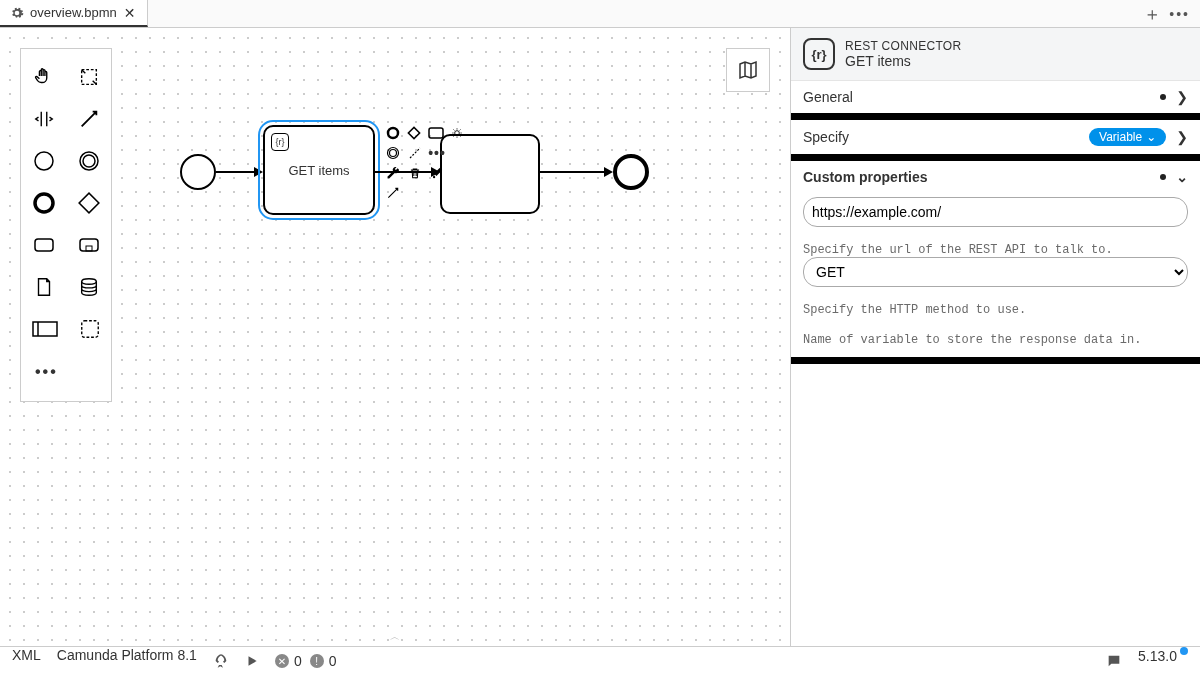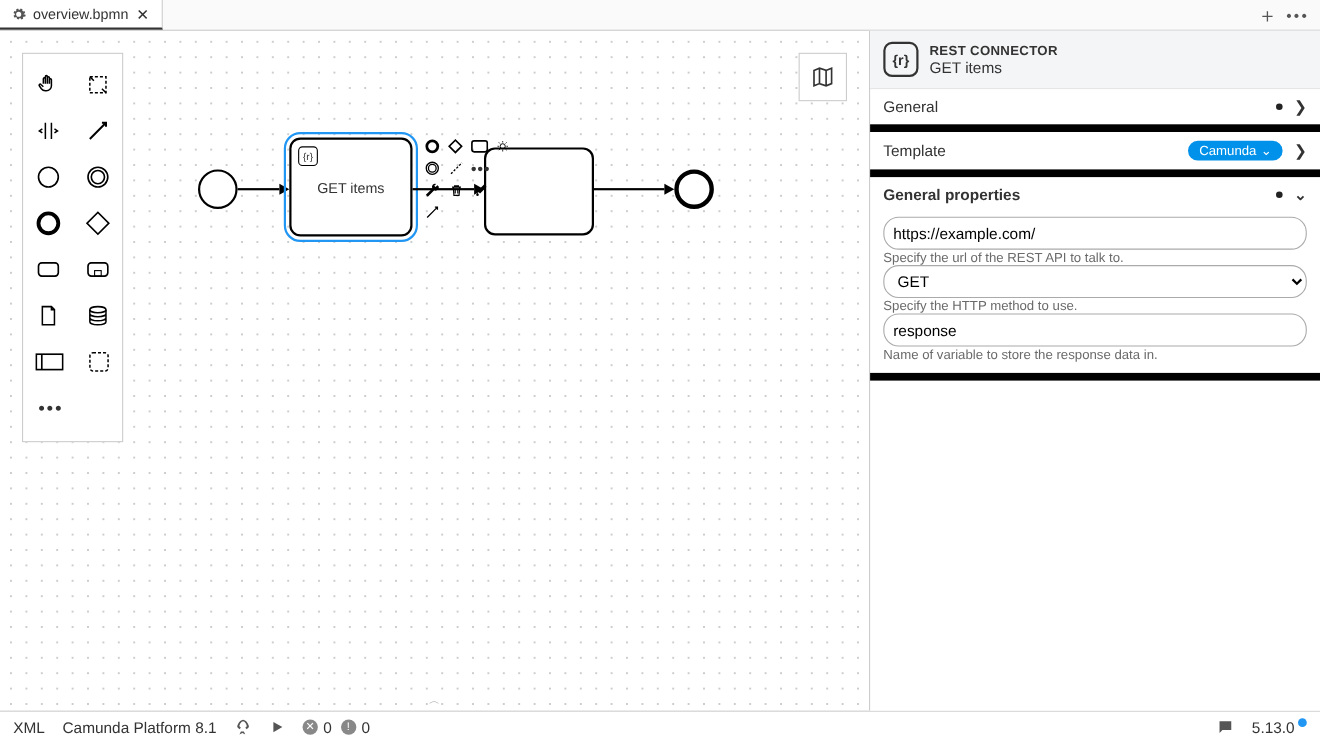--- a/index.html
+++ b/index.html
@@ -45,39 +45,39 @@
 .ctxpad .crow { display:flex; gap:6px; margin-bottom:4px; }
 .ctxpad .ci { width:16px; height:16px; display:flex; align-items:center; justify-content:center; font-size:14px; }
 
 
 .drag-handle { position:absolute; bottom:2px; left:50%; transform:translateX(-50%); color:#aaa; font-size:10px; }
 
 
 .panel { width: 410px; border-left:1px solid #ccc; display:flex; flex-direction:column; background:#fff; }
 .panel-header { display:flex; align-items:center; gap:10px; padding:10px 12px; background:#f4f5f6; border-bottom:1px solid #e5e5e5; }
 .panel-header .icon { width:32px; height:32px; border:2px solid #333; border-radius:8px; display:flex; align-items:center; justify-content:center; font-size:13px; font-weight:bold; }
-.panel-header .ttl { font-size:12px; font-weight:bold; letter-spacing:0.3px; color:#333; }
+.panel-header .ttl { font-size:12px; font-weight:normal; letter-spacing:0.3px; color:#333; }
 .panel-header .sub { font-size:14px; color:#333; }
 
 .section { border-bottom:7px solid #000000; }
 .sec-head { display:flex; align-items:center; padding:8px 12px; font-size:14px; cursor:pointer; }
 .sec-head.bold { font-weight:bold; }
 .sec-head .dot { width:6px; height:6px; background:#222; border-radius:50%; margin-left:auto; margin-right:10px; }
 .sec-head .chev { font-size:14px; color:#333; }
 
 .badge-applied { background:#0091ea; color:#fff; border-radius:11px; padding:2px 10px; font-size:12px; display:flex; align-items:center; gap:4px; margin-left:auto; margin-right:10px; }
 
 .sec-body { padding: 4px 12px 10px; }
 .field-label { font-size:13px; margin:6px 0 4px; color:#333; }
 .field-input, .field-select { width:100%; height:30px; border:1px solid #aaa; border-radius:14px; padding:0 8px; font-size:14px; background:#fff; }
 .field-select { appearance:auto; }
-.field-help { font-size:12px; color:#6a6a6a; margin-top:0; }
-
-
-.statusbar { height:29px; border-top:1px solid #ccc; display:flex; align-items:center; padding:0 12px; gap:16px; font-size:14px; color:#333; }
+.field-help { font-size:12px; color:#6a6a6a; margin-top:16px;font-family:Liberation Mono, monospace; }
+
+
+.statusbar { height:29px; border-top:1px solid #ccc; display:flex; padding:0 12px; gap:16px; font-size:14px; color:#333; }
 .statusbar .sep { flex:1; }
 .statusbar .warn-icon, .statusbar .rocket-icon, .statusbar .play-icon { display:flex; align-items:center; }
 .err-circle { width:14px; height:14px; border-radius:50%; background:#888; color:#fff; font-size:10px; display:inline-flex; align-items:center; justify-content:center; margin-right:3px;}
 .ver-dot { width:8px; height:8px; background:#2196f3; border-radius:50%; display:inline-block; margin-left:3px; vertical-align:super;}
 </style>
 </head>
 <body>
 
 <div class="tabbar">
   <div class="tab">
@@ -275,46 +275,45 @@
     <div class="section">
       <div class="sec-head">
         <span>General</span>
         <span class="dot"></span>
         <span class="chev">❯</span>
       </div>
     </div>
 
     <div class="section">
       <div class="sec-head">
-        <span>Template</span>
+        <span>Specify</span>
         <span class="badge-applied">
-          <span>Camunda</span>
+          <span>Variable</span>
           <span>⌄</span>
         </span>
         <span class="chev">❯</span>
       </div>
     </div>
 
     <div class="section">
       <div class="sec-head bold">
-        <span>General properties</span>
+        <span>Custom properties</span>
         <span class="dot"></span>
         <span class="chev">⌄</span>
       </div>
       <div class="sec-body">
 
         <input class="field-input" value="https://example.com/" style="">
         <div class="field-help">Specify the url of the REST API to talk to.</div>
 
         <select class="field-select">
           <option>GET</option>
         </select>
         <div class="field-help">Specify the HTTP method to use.</div>
 
-        <input class="field-input" value="response" style="">
         <div class="field-help">Name of variable to store the response data in.</div>
 
       </div>
     </div>
   </div>
 </div>
 
 <div class="statusbar">
   <span>XML</span>
   <span>Camunda Platform 8.1</span>

